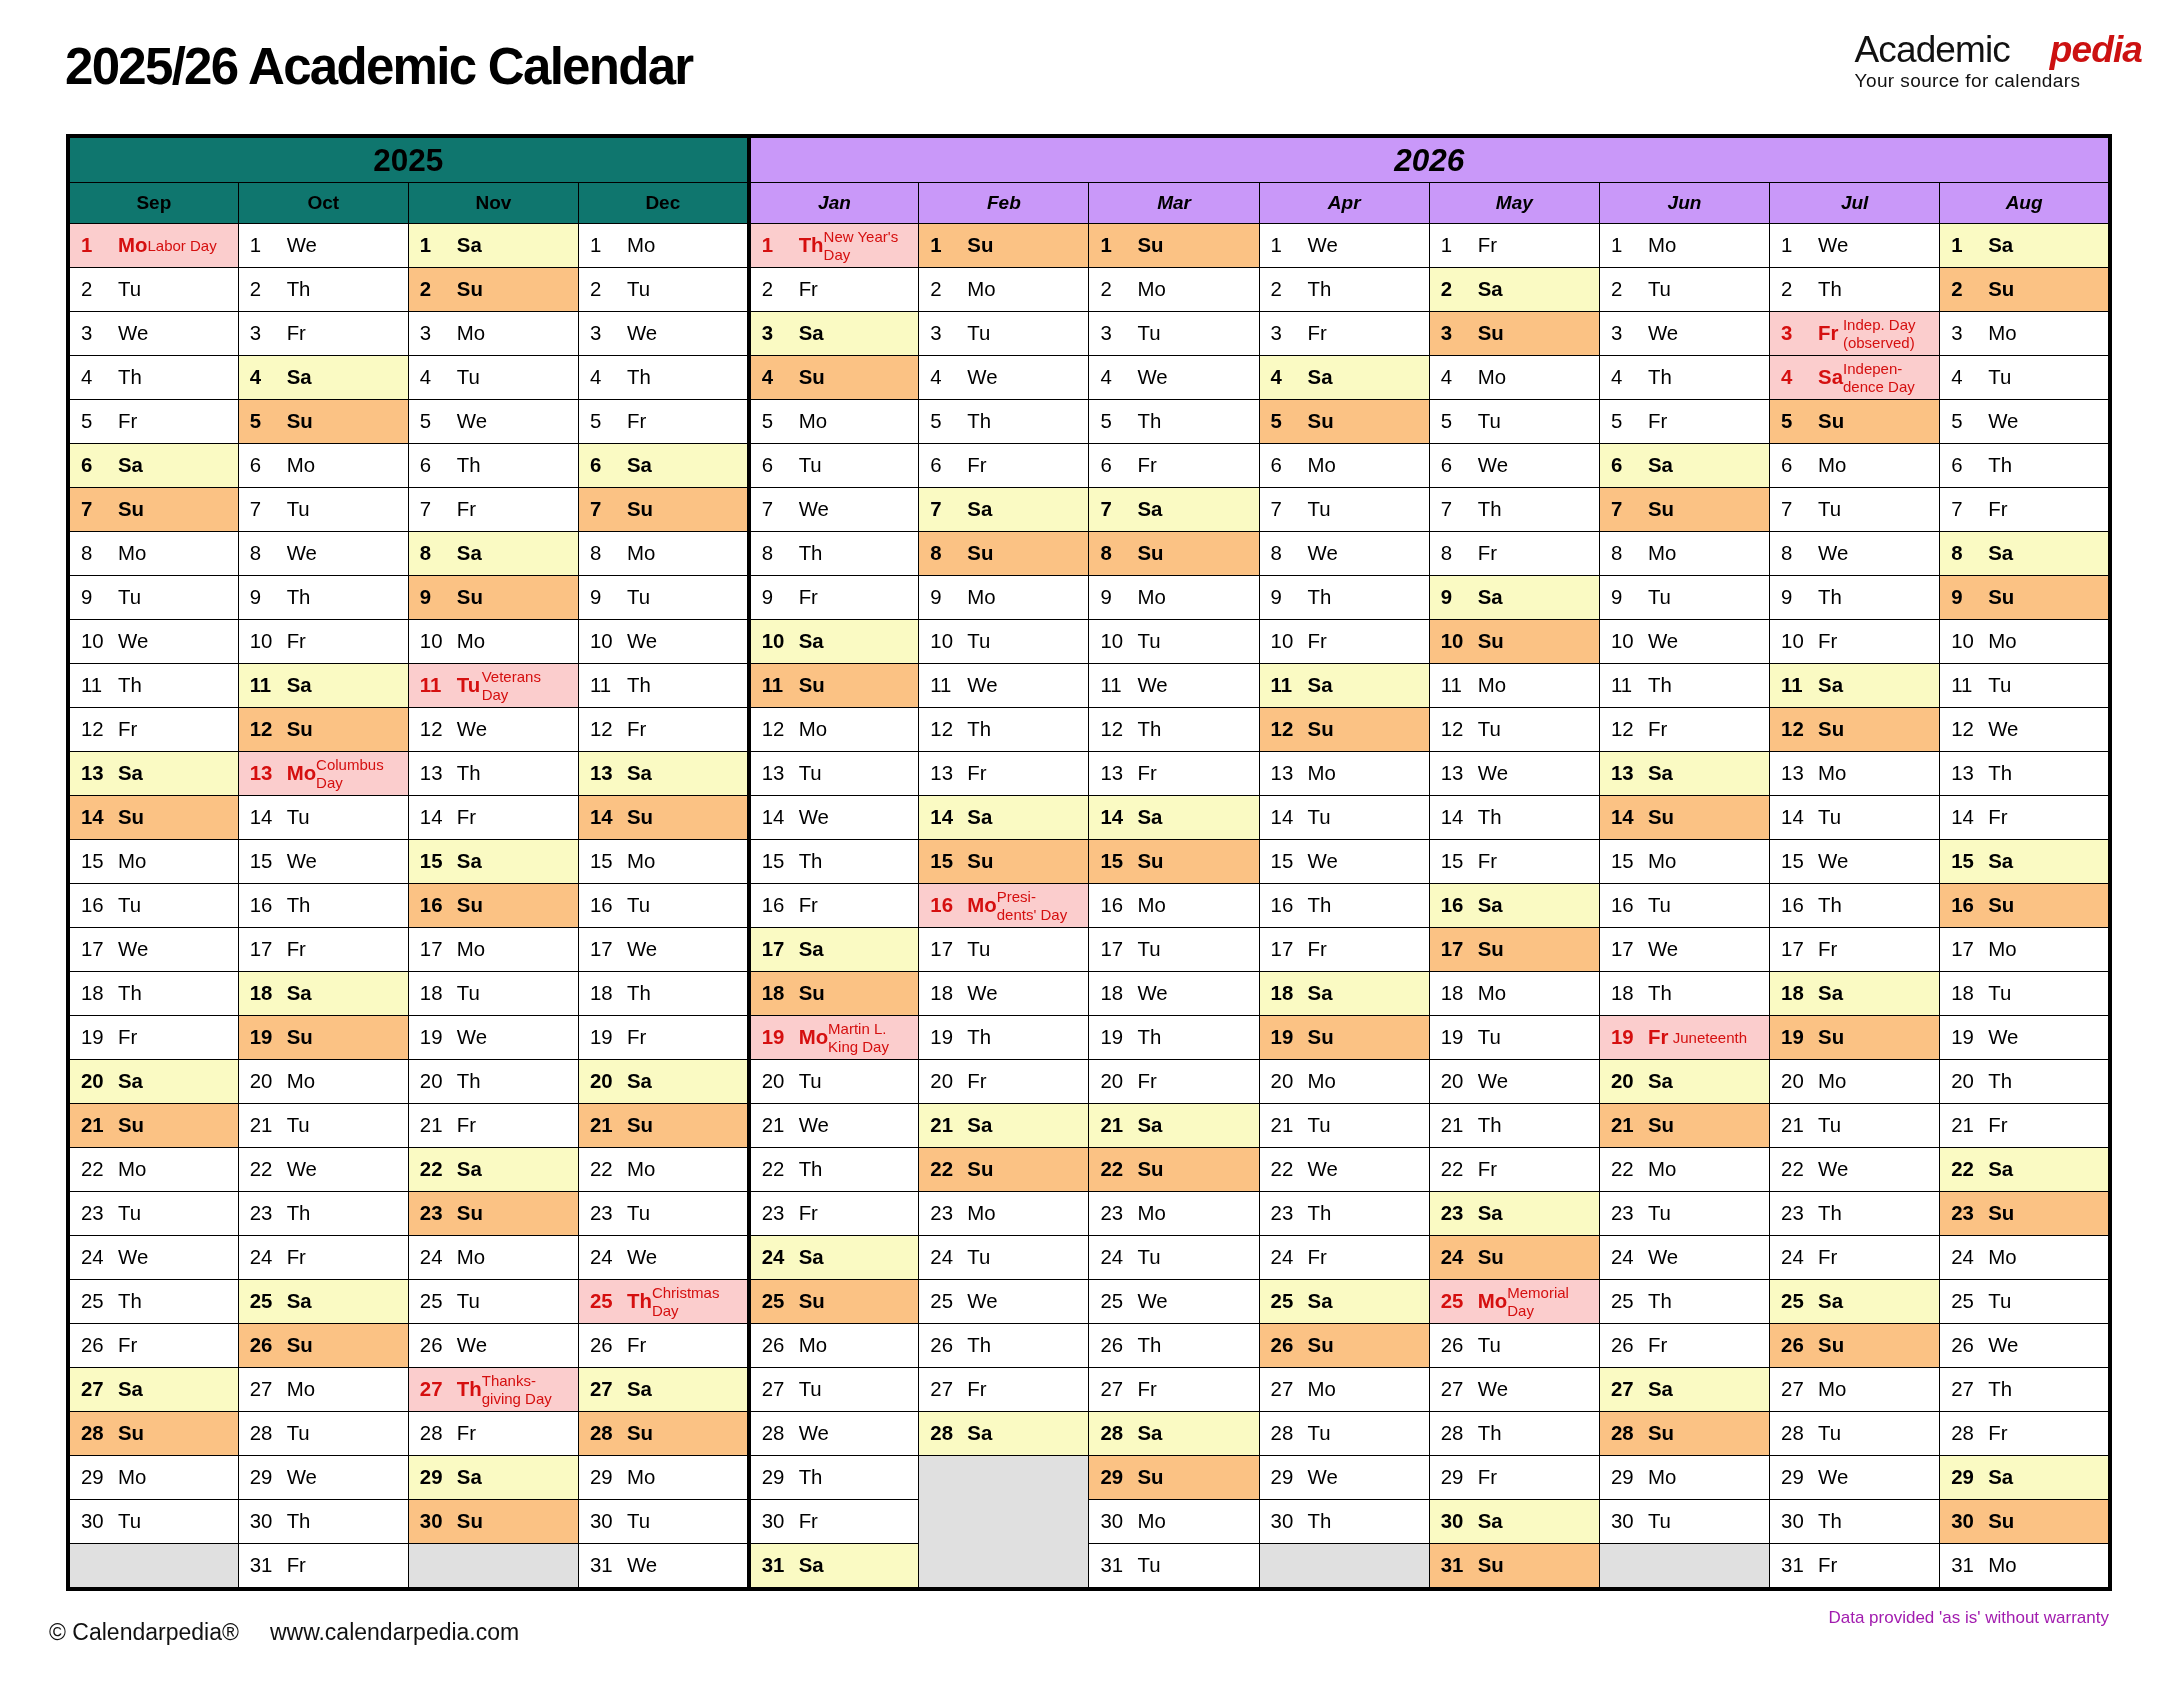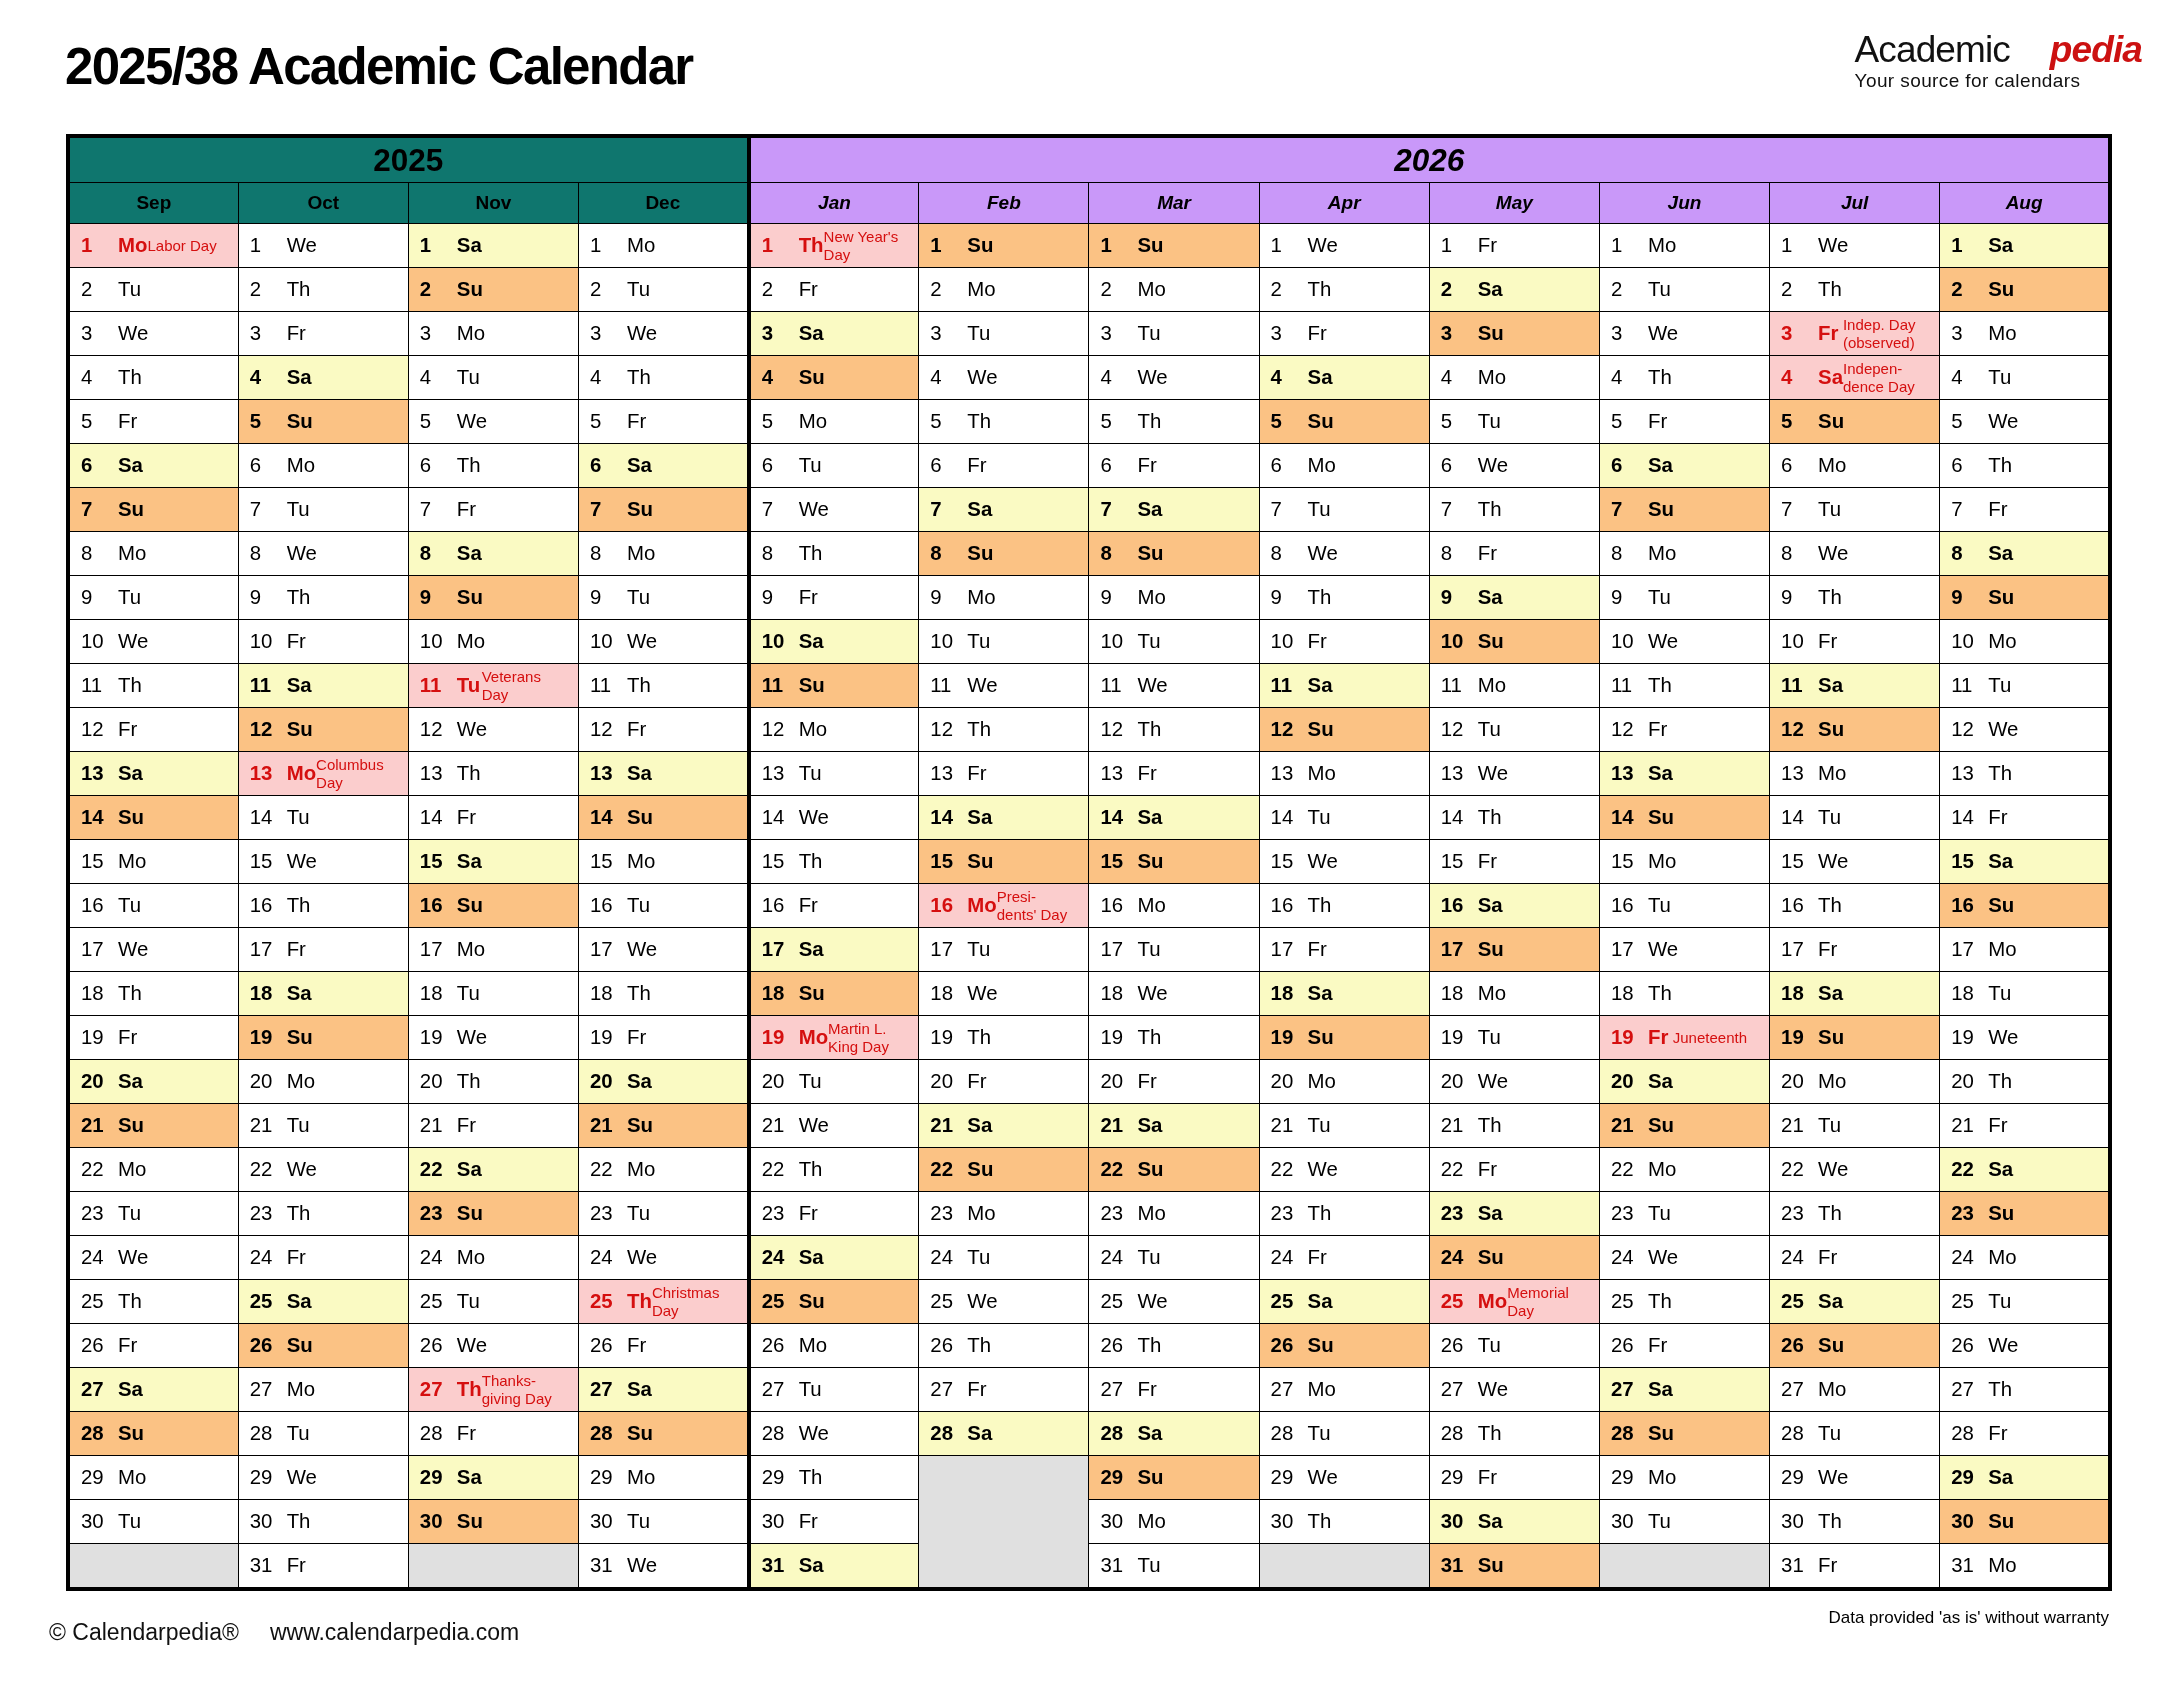--- a/index.html
+++ b/index.html
@@ -67,27 +67,27 @@
   td.filler { background: #e0e0e0; }
 
   
   .footer-left {
     position: absolute; left: 49px; top: 1619px;
     font-size: 23px; color: #111; white-space: nowrap;
   }
   .footer-left .url { margin-left: 31px; color: #111; text-decoration: none; }
   .footer-right {
     position: absolute; right: 72px; top: 1608px;
-    font-size: 17px; color: #000000; white-space: nowrap;
+    font-size: 17px; color: #a21caf; white-space: nowrap;
   }
 </style>
 </head>
 <body>
 
-<h1 class="page-title">2025/38 Academic Calendar</h1>
+<h1 class="page-title">2025/26 Academic Calendar</h1>
 
 <div class="logo">
   <div class="logo-line1"><span class="logo-black">Academic</span><span class="logo-red">pedia</span></div>
   <div class="logo-tagline">Your source for calendars</div>
 </div>
 
 <table class="cal">
   <colgroup>
       <col>
       <col>

